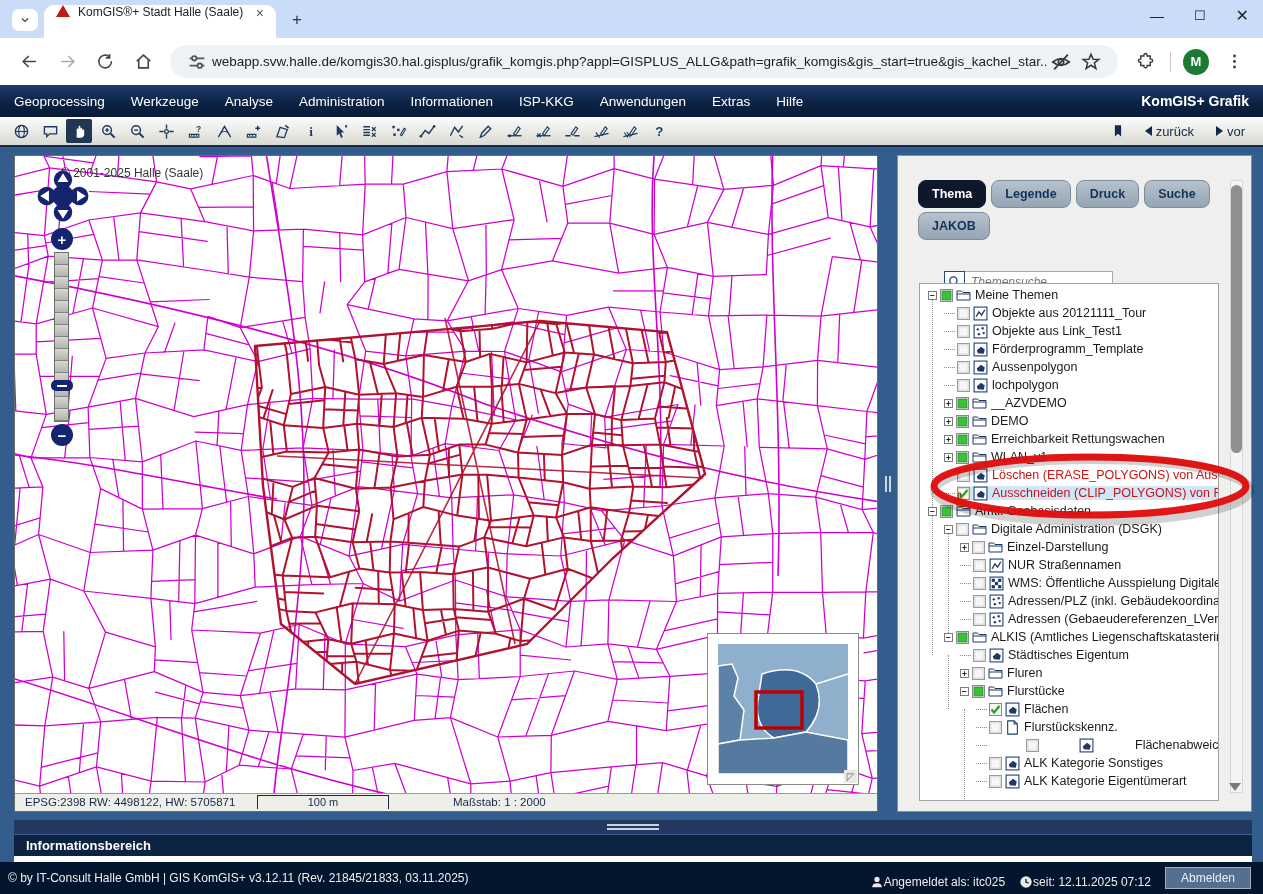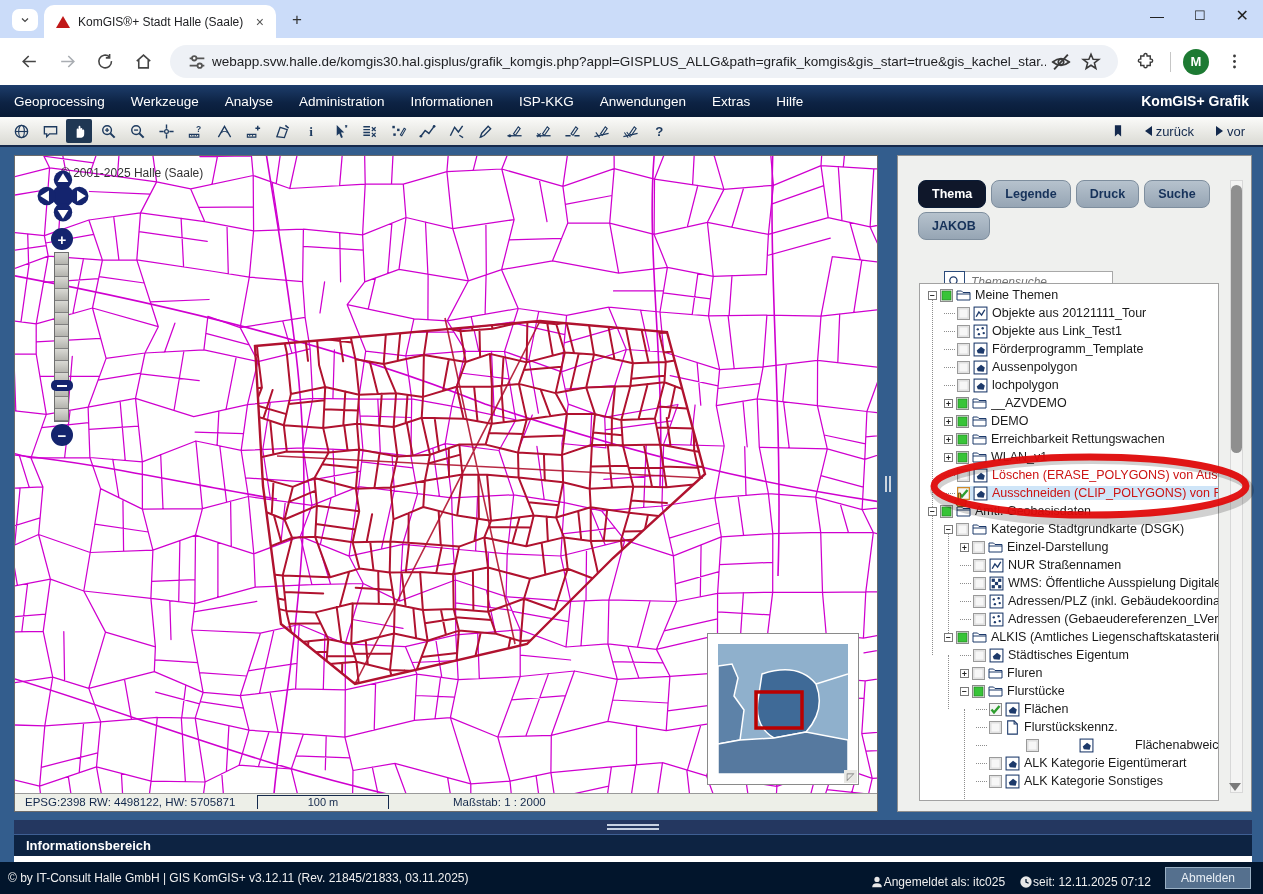--- a/index.html
+++ b/index.html
@@ -4,21 +4,21 @@
 <style>
   html,body{margin:0;padding:0;width:1263px;height:894px;overflow:hidden;
     font-family:"Liberation Sans",sans-serif;background:#335d8d;position:relative;}
   *{box-sizing:border-box;}
 
   
   .titlebar{position:absolute;left:0;top:0;width:100%;height:38px;background:#cbdcf9;display:flex;align-items:flex-end;}
   .tabsearch{position:absolute;left:12px;top:9px;width:26px;height:22px;background:#fff;border-radius:7px;
     display:flex;align-items:center;justify-content:center;color:#444;}
   .tab{position:absolute;left:44px;top:5px;width:232px;height:33px;background:#fff;border-radius:10px 10px 0 0;
-    display:flex;align-items:center;padding:0 8px;font-size:12px;color:#202124;}
+    display:flex;align-items:flex-start;padding:0 8px;font-size:12px;color:#202124;}
   .favicon{width:0;height:0;border-left:7px solid transparent;border-right:7px solid transparent;border-bottom:12px solid #c01818;margin:0 8px 0 4px;}
   .tab-title{flex:1;white-space:nowrap;overflow:hidden;}
   .tab-close{color:#555;font-size:14px;padding:0 4px;}
   .newtab{position:absolute;left:292px;top:10px;font-size:17px;color:#333;}
   .winctl{position:absolute;right:14px;top:6px;display:flex;gap:30px;color:#222;font-size:14px;align-items:center;}
   .navbar{position:absolute;left:0;top:38px;width:100%;height:47px;background:#fff;display:flex;align-items:center;padding:0 10px;}
   .nbtn{width:30px;height:30px;display:flex;align-items:center;justify-content:center;margin:0 4px;}
   .nbtn svg{width:19px;height:19px;}
   .urlpill{flex:1;height:33px;background:#eef1f6;border-radius:17px;display:flex;align-items:center;margin:0 8px;padding:0 12px;min-width:0;}
   .urltext{flex:1;font-size:13.5px;color:#202124;white-space:nowrap;overflow:hidden;}
@@ -655,21 +655,21 @@
           <div class="trow " style="padding-left:22px;">
             <span class="exp">−</span>
             <span class="cb"><svg viewBox="0 0 13 13">
                 <rect x="0.5" y="0.5" width="12" height="12" fill="#e9e9e9" stroke="#9a9a9a"></rect>
                 <rect x="2" y="2" width="9" height="9" fill="#f7f7f7" stroke="#d0d0d0" stroke-width="0.6"></rect>
               </svg></span>
             <span class="licon"><svg viewBox="0 0 15 13">
                 <path d="M1,3 H5.5 L7,4.5 H14 V12 H1 Z" fill="#fff" stroke="#1d3a6b"></path>
                 <path d="M1,6 H14" stroke="#1d3a6b"></path>
               </svg></span>
-            <span class="tlabel">Kategorie Stadtgrundkarte (DSGK)</span>
+            <span class="tlabel">Digitale Administration (DSGK)</span>
           </div>
           <div class="trow " style="padding-left:38px;">
             <span class="exp">+</span>
             <span class="cb"><svg viewBox="0 0 13 13">
                 <rect x="0.5" y="0.5" width="12" height="12" fill="#e9e9e9" stroke="#9a9a9a"></rect>
                 <rect x="2" y="2" width="9" height="9" fill="#f7f7f7" stroke="#d0d0d0" stroke-width="0.6"></rect>
               </svg></span>
             <span class="licon"><svg viewBox="0 0 15 13">
                 <path d="M1,3 H5.5 L7,4.5 H14 V12 H1 Z" fill="#fff" stroke="#1d3a6b"></path>
                 <path d="M1,6 H14" stroke="#1d3a6b"></path>
@@ -821,33 +821,33 @@
           <div class="trow " style="padding-left:54px;">
             <span class="stub"></span>
             <span class="cb"><svg viewBox="0 0 13 13">
                 <rect x="0.5" y="0.5" width="12" height="12" fill="#e9e9e9" stroke="#9a9a9a"></rect>
                 <rect x="2" y="2" width="9" height="9" fill="#f7f7f7" stroke="#d0d0d0" stroke-width="0.6"></rect>
               </svg></span>
             <span class="licon"><svg viewBox="0 0 14 14">
                 <rect x="1" y="1" width="12" height="12" fill="#fff" stroke="#1d3a6b"></rect>
                 <path d="M3.5,8 L7.5,4.5 L11,7 L10,11 L4.5,10.5 Z" fill="#1d3a6b"></path>
               </svg></span>
+            <span class="tlabel">ALK Kategorie Sonstiges</span>
+          </div>
+          <div class="trow " style="padding-left:54px;">
+            <span class="stub"></span>
+            <span class="cb"><svg viewBox="0 0 13 13">
+                <rect x="0.5" y="0.5" width="12" height="12" fill="#e9e9e9" stroke="#9a9a9a"></rect>
+                <rect x="2" y="2" width="9" height="9" fill="#f7f7f7" stroke="#d0d0d0" stroke-width="0.6"></rect>
+              </svg></span>
+            <span class="licon"><svg viewBox="0 0 14 14">
+                <rect x="1" y="1" width="12" height="12" fill="#fff" stroke="#1d3a6b"></rect>
+                <path d="M3.5,8 L7.5,4.5 L11,7 L10,11 L4.5,10.5 Z" fill="#1d3a6b"></path>
+              </svg></span>
             <span class="tlabel">ALK Kategorie Eigentümerart</span>
-          </div>
-          <div class="trow " style="padding-left:54px;">
-            <span class="stub"></span>
-            <span class="cb"><svg viewBox="0 0 13 13">
-                <rect x="0.5" y="0.5" width="12" height="12" fill="#e9e9e9" stroke="#9a9a9a"></rect>
-                <rect x="2" y="2" width="9" height="9" fill="#f7f7f7" stroke="#d0d0d0" stroke-width="0.6"></rect>
-              </svg></span>
-            <span class="licon"><svg viewBox="0 0 14 14">
-                <rect x="1" y="1" width="12" height="12" fill="#fff" stroke="#1d3a6b"></rect>
-                <path d="M3.5,8 L7.5,4.5 L11,7 L10,11 L4.5,10.5 Z" fill="#1d3a6b"></path>
-              </svg></span>
-            <span class="tlabel">ALK Kategorie Sonstiges</span>
           </div>
         </div>
     </div>
     <div class="sb-track">
         <div class="sb-thumb"></div>
       </div>
     <div class="sb-down"></div>
   </div>
 </div>
 

